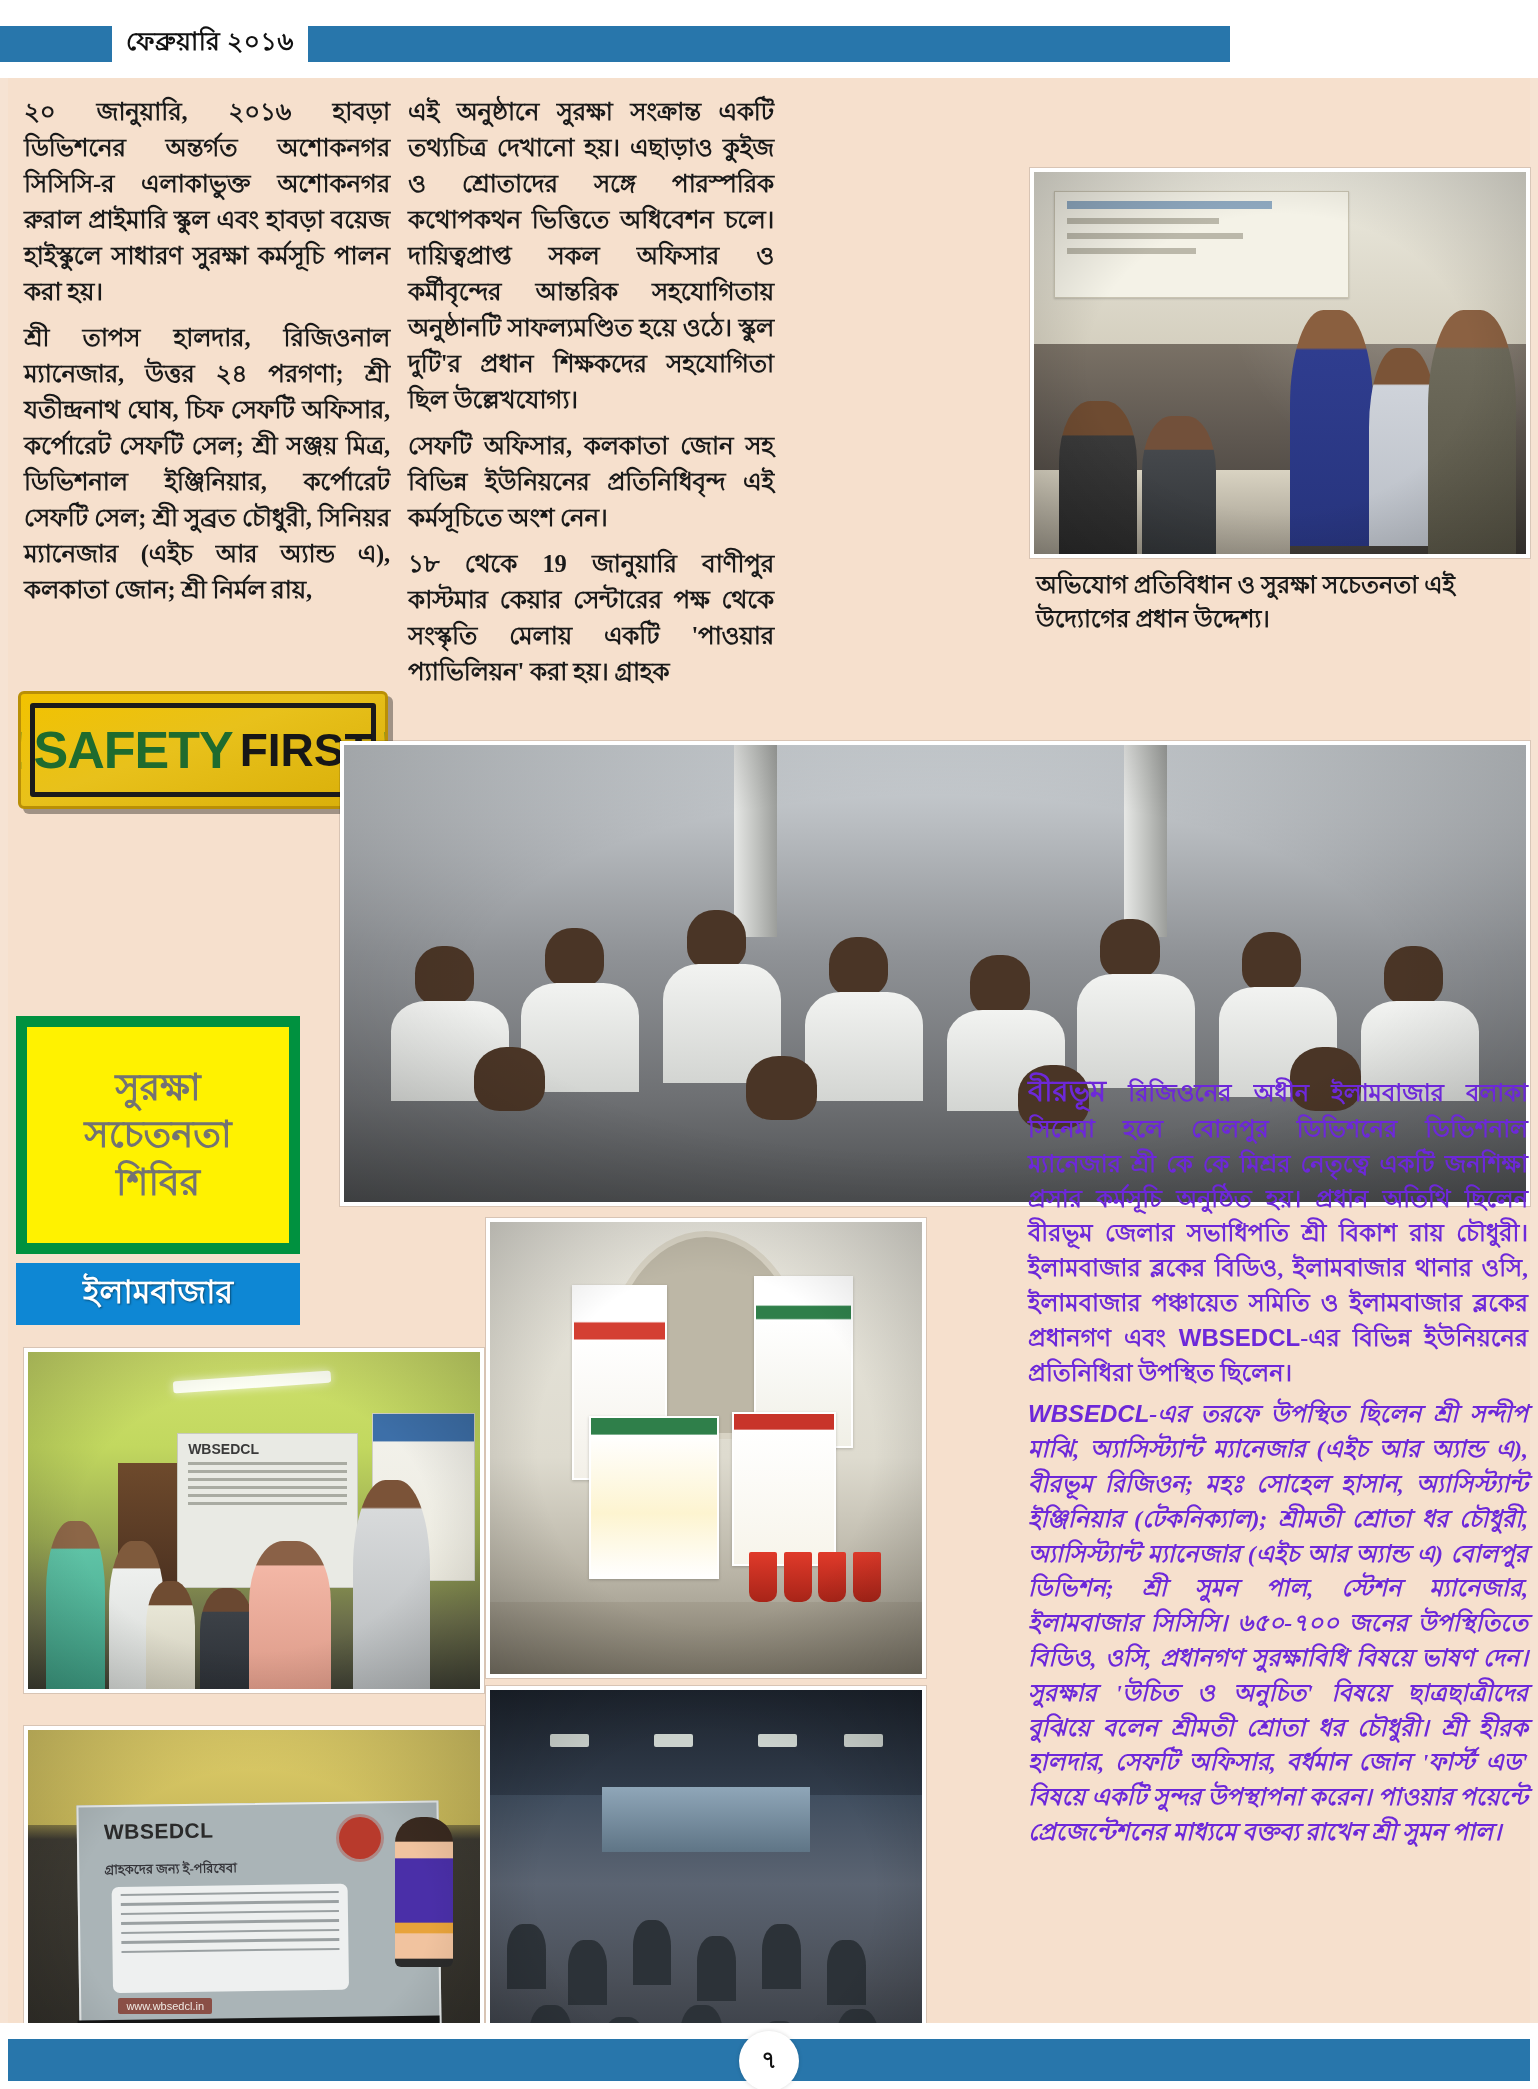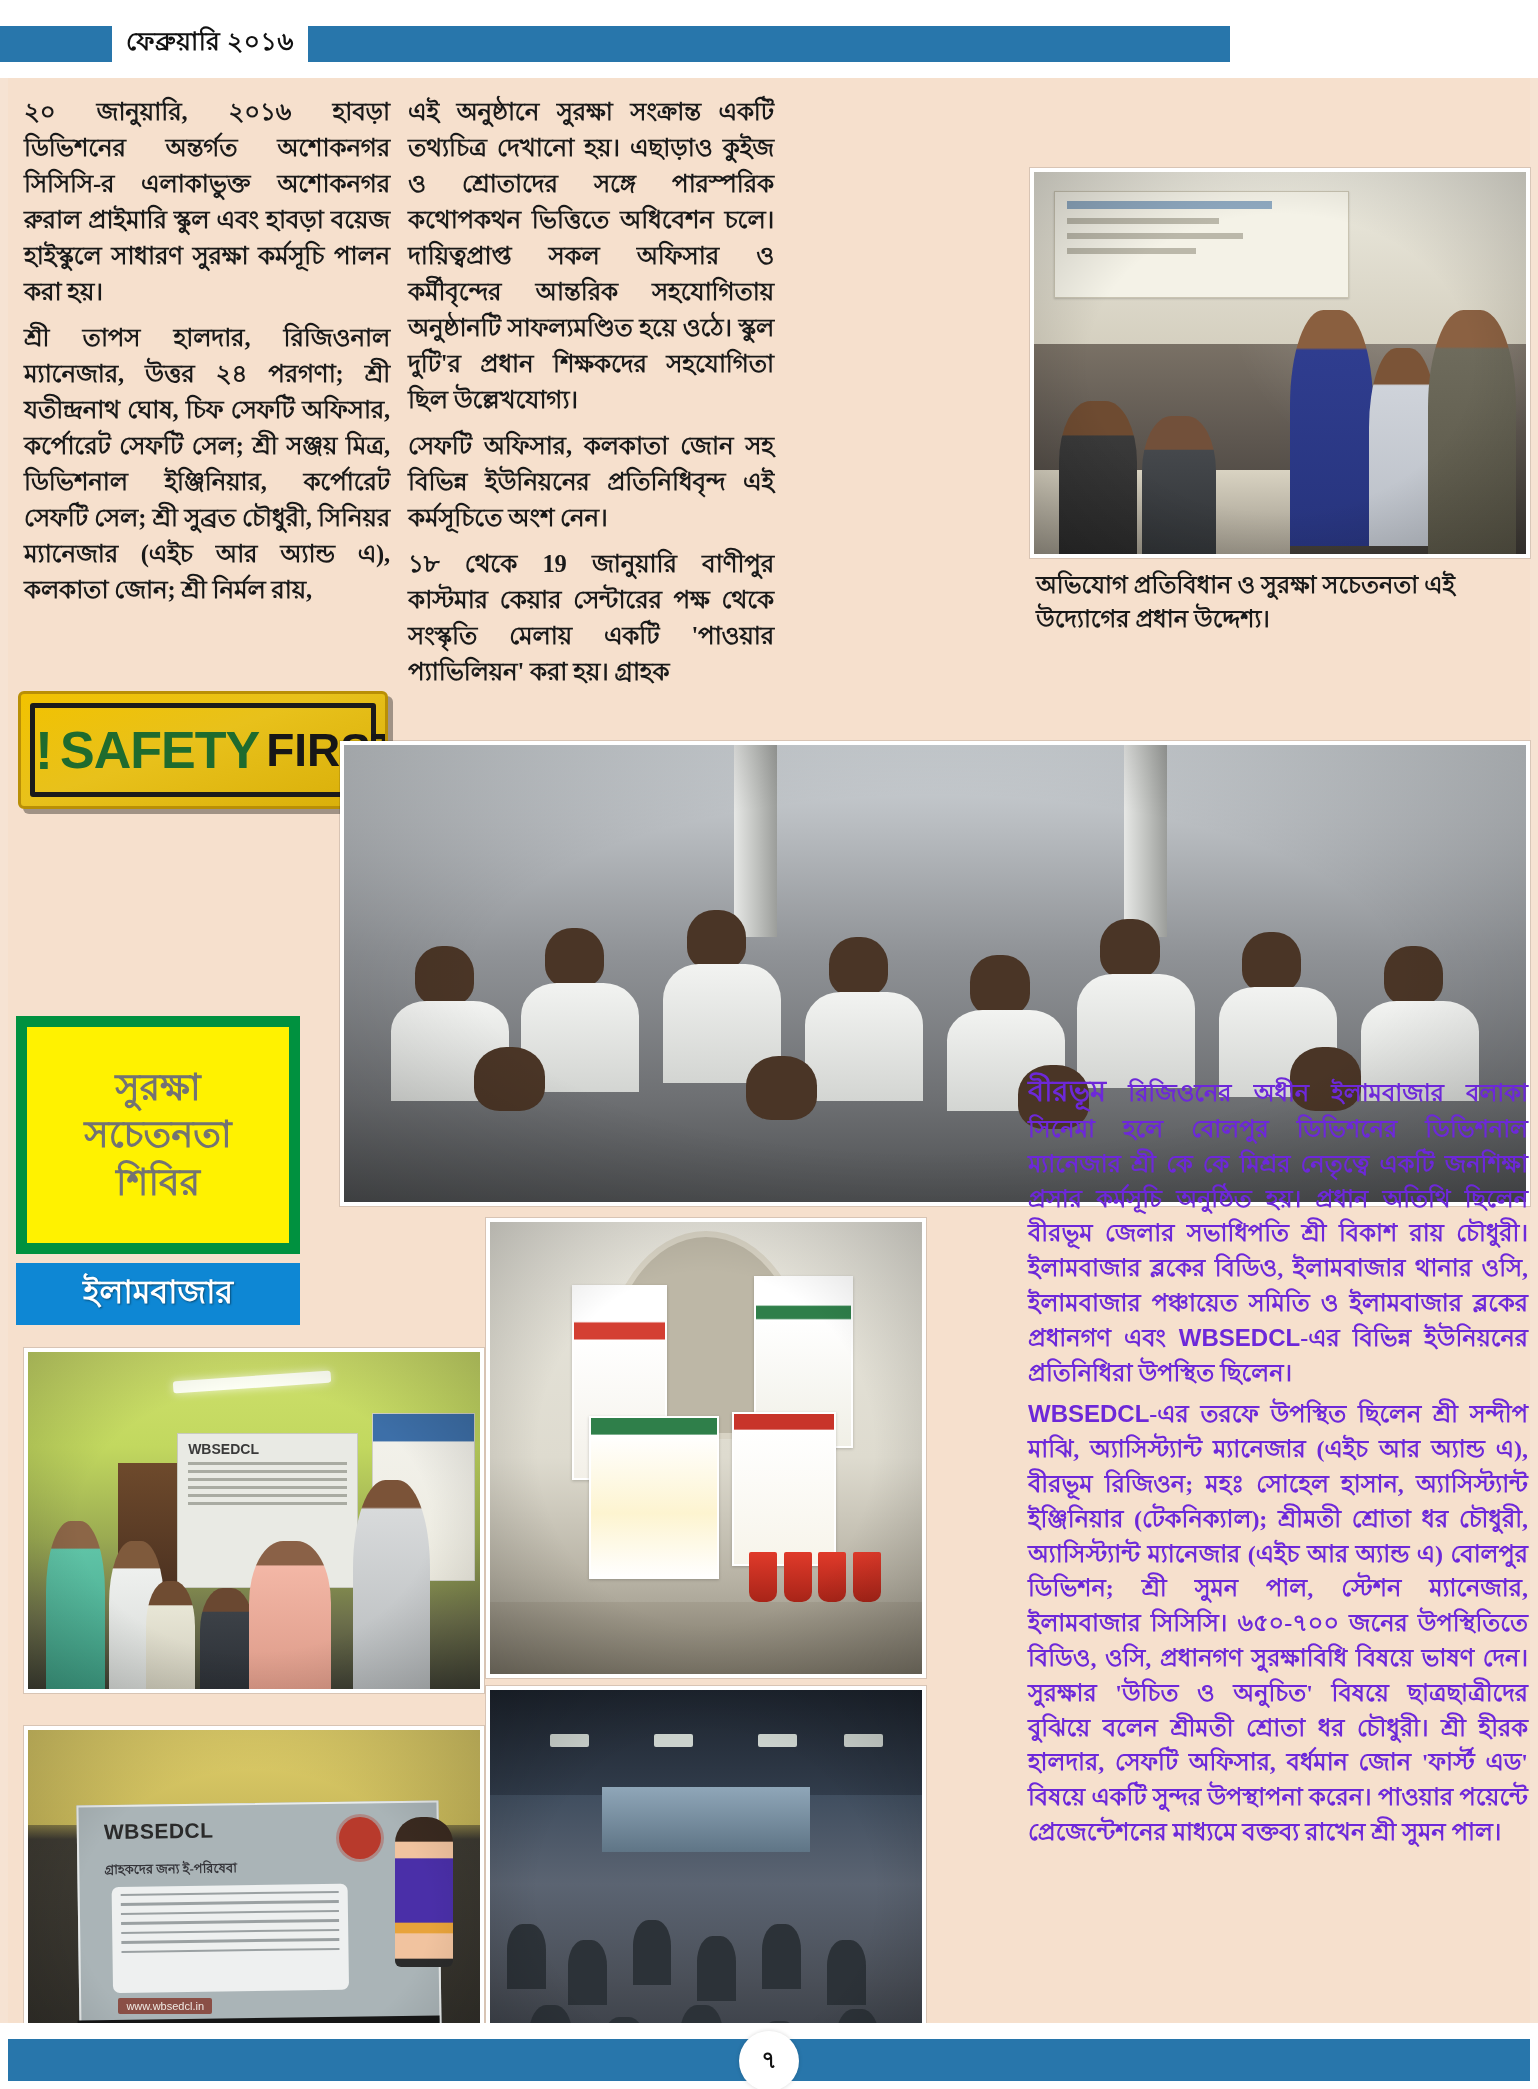--- a/index.html
+++ b/index.html
@@ -129,40 +129,40 @@
   }
 
   
   #col-right {
     position: absolute;
     left: 1020px; top: 992px; width: 500px;
     font-size: 24px; line-height: 1.45; font-weight: bold;
     color: #6d28d9;
   }
   #col-right p { margin-bottom: 7px; text-align: justify; }
-  #col-right p:last-child { margin-bottom: 4px; }
+  #col-right p:last-child { margin-bottom: 4px; font-style: italic; }
   .lead-word { font-size: 29px; font-weight: bold; }
   .latin { font-family: "Liberation Sans", sans-serif; font-weight: bold; }
 
   
   .safety-sign {
     position: absolute;
     left: 10px; top: 613px;
     width: 370px; height: 118px;
     background: linear-gradient(160deg,#f2c200 0%,#e8c11b 45%,#d8ae08 100%);
     border: 3px solid #b98f06;
     border-radius: 6px;
     box-shadow: 5px 5px 0 rgba(0,0,0,.35);
     overflow: hidden;
   }
   .safety-inner {
     position: absolute; inset: 9px;
     border: 5px solid #1b1b1b;
     border-radius: 3px;
-    display: flex; align-items: center; 
+    display: flex; align-items: center; justify-content: center;
     gap: 7px;
   }
   .safety-bang {
     font-family: "Liberation Sans", sans-serif;
     font-size: 54px; font-weight: bold; color: #1f6b2e;
     line-height: 1;
   }
   .safety-word1 {
     font-family: "Liberation Sans", sans-serif;
     font-size: 52px; font-weight: bold; color: #1f6b2e;

